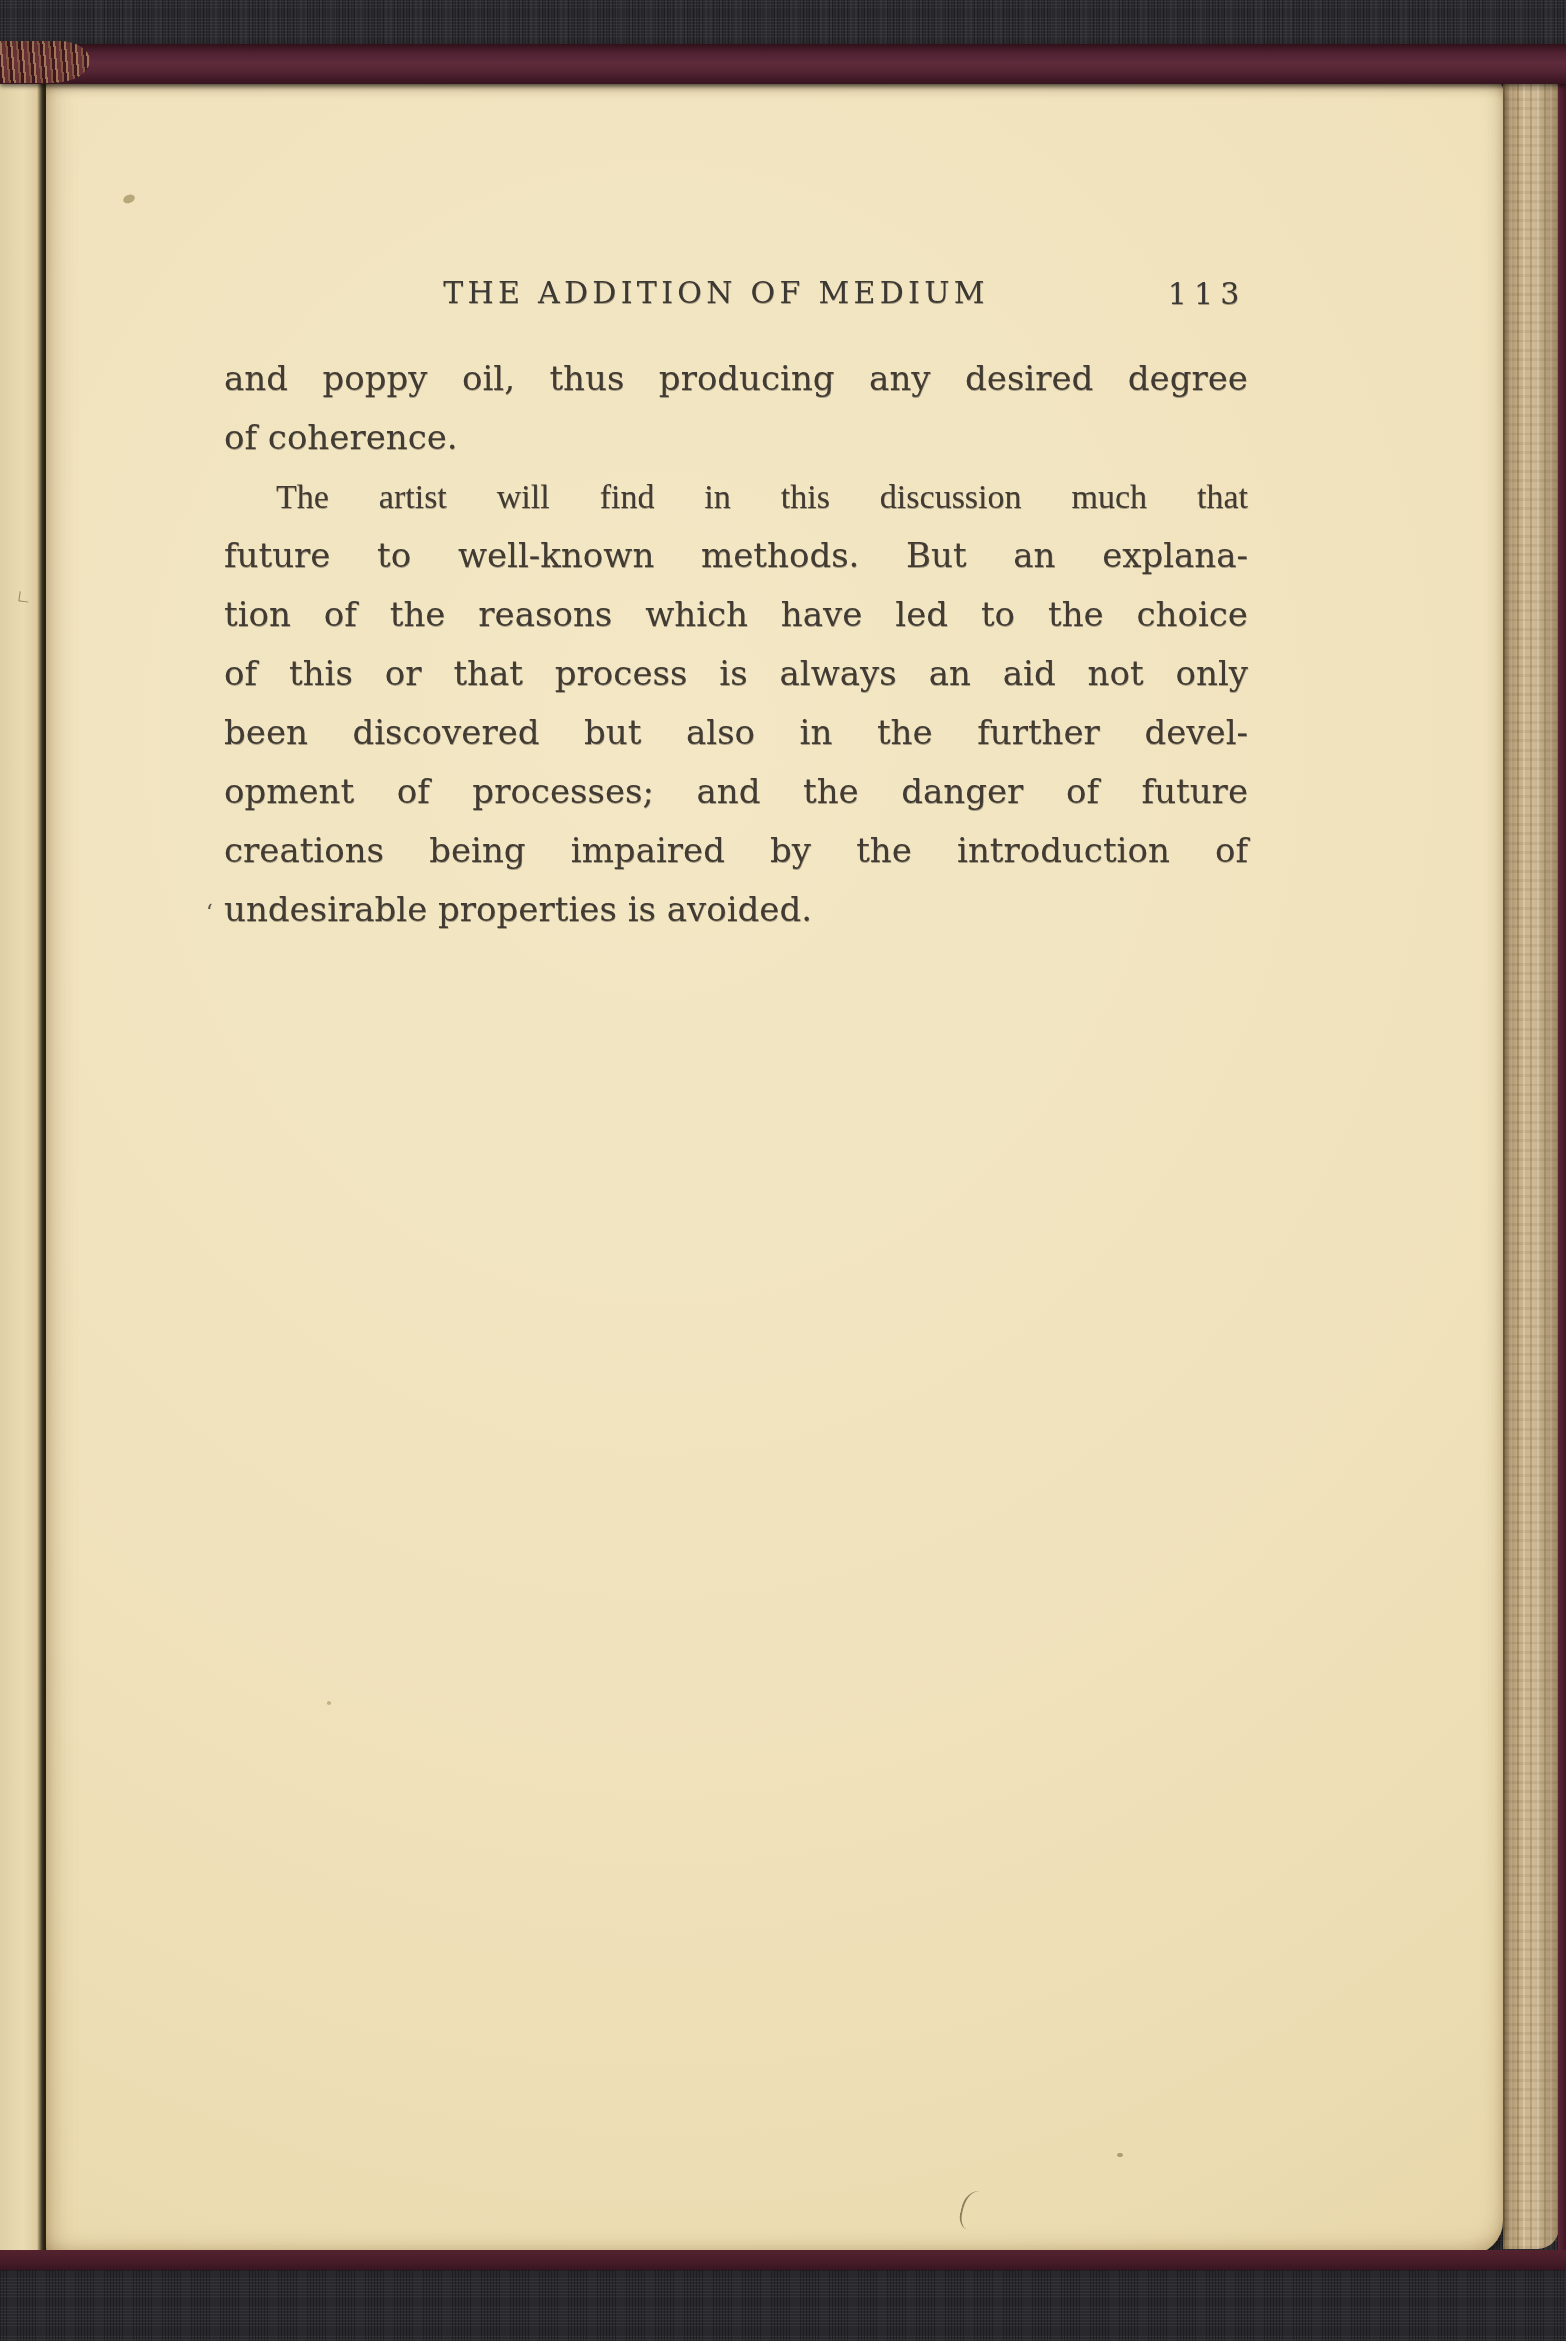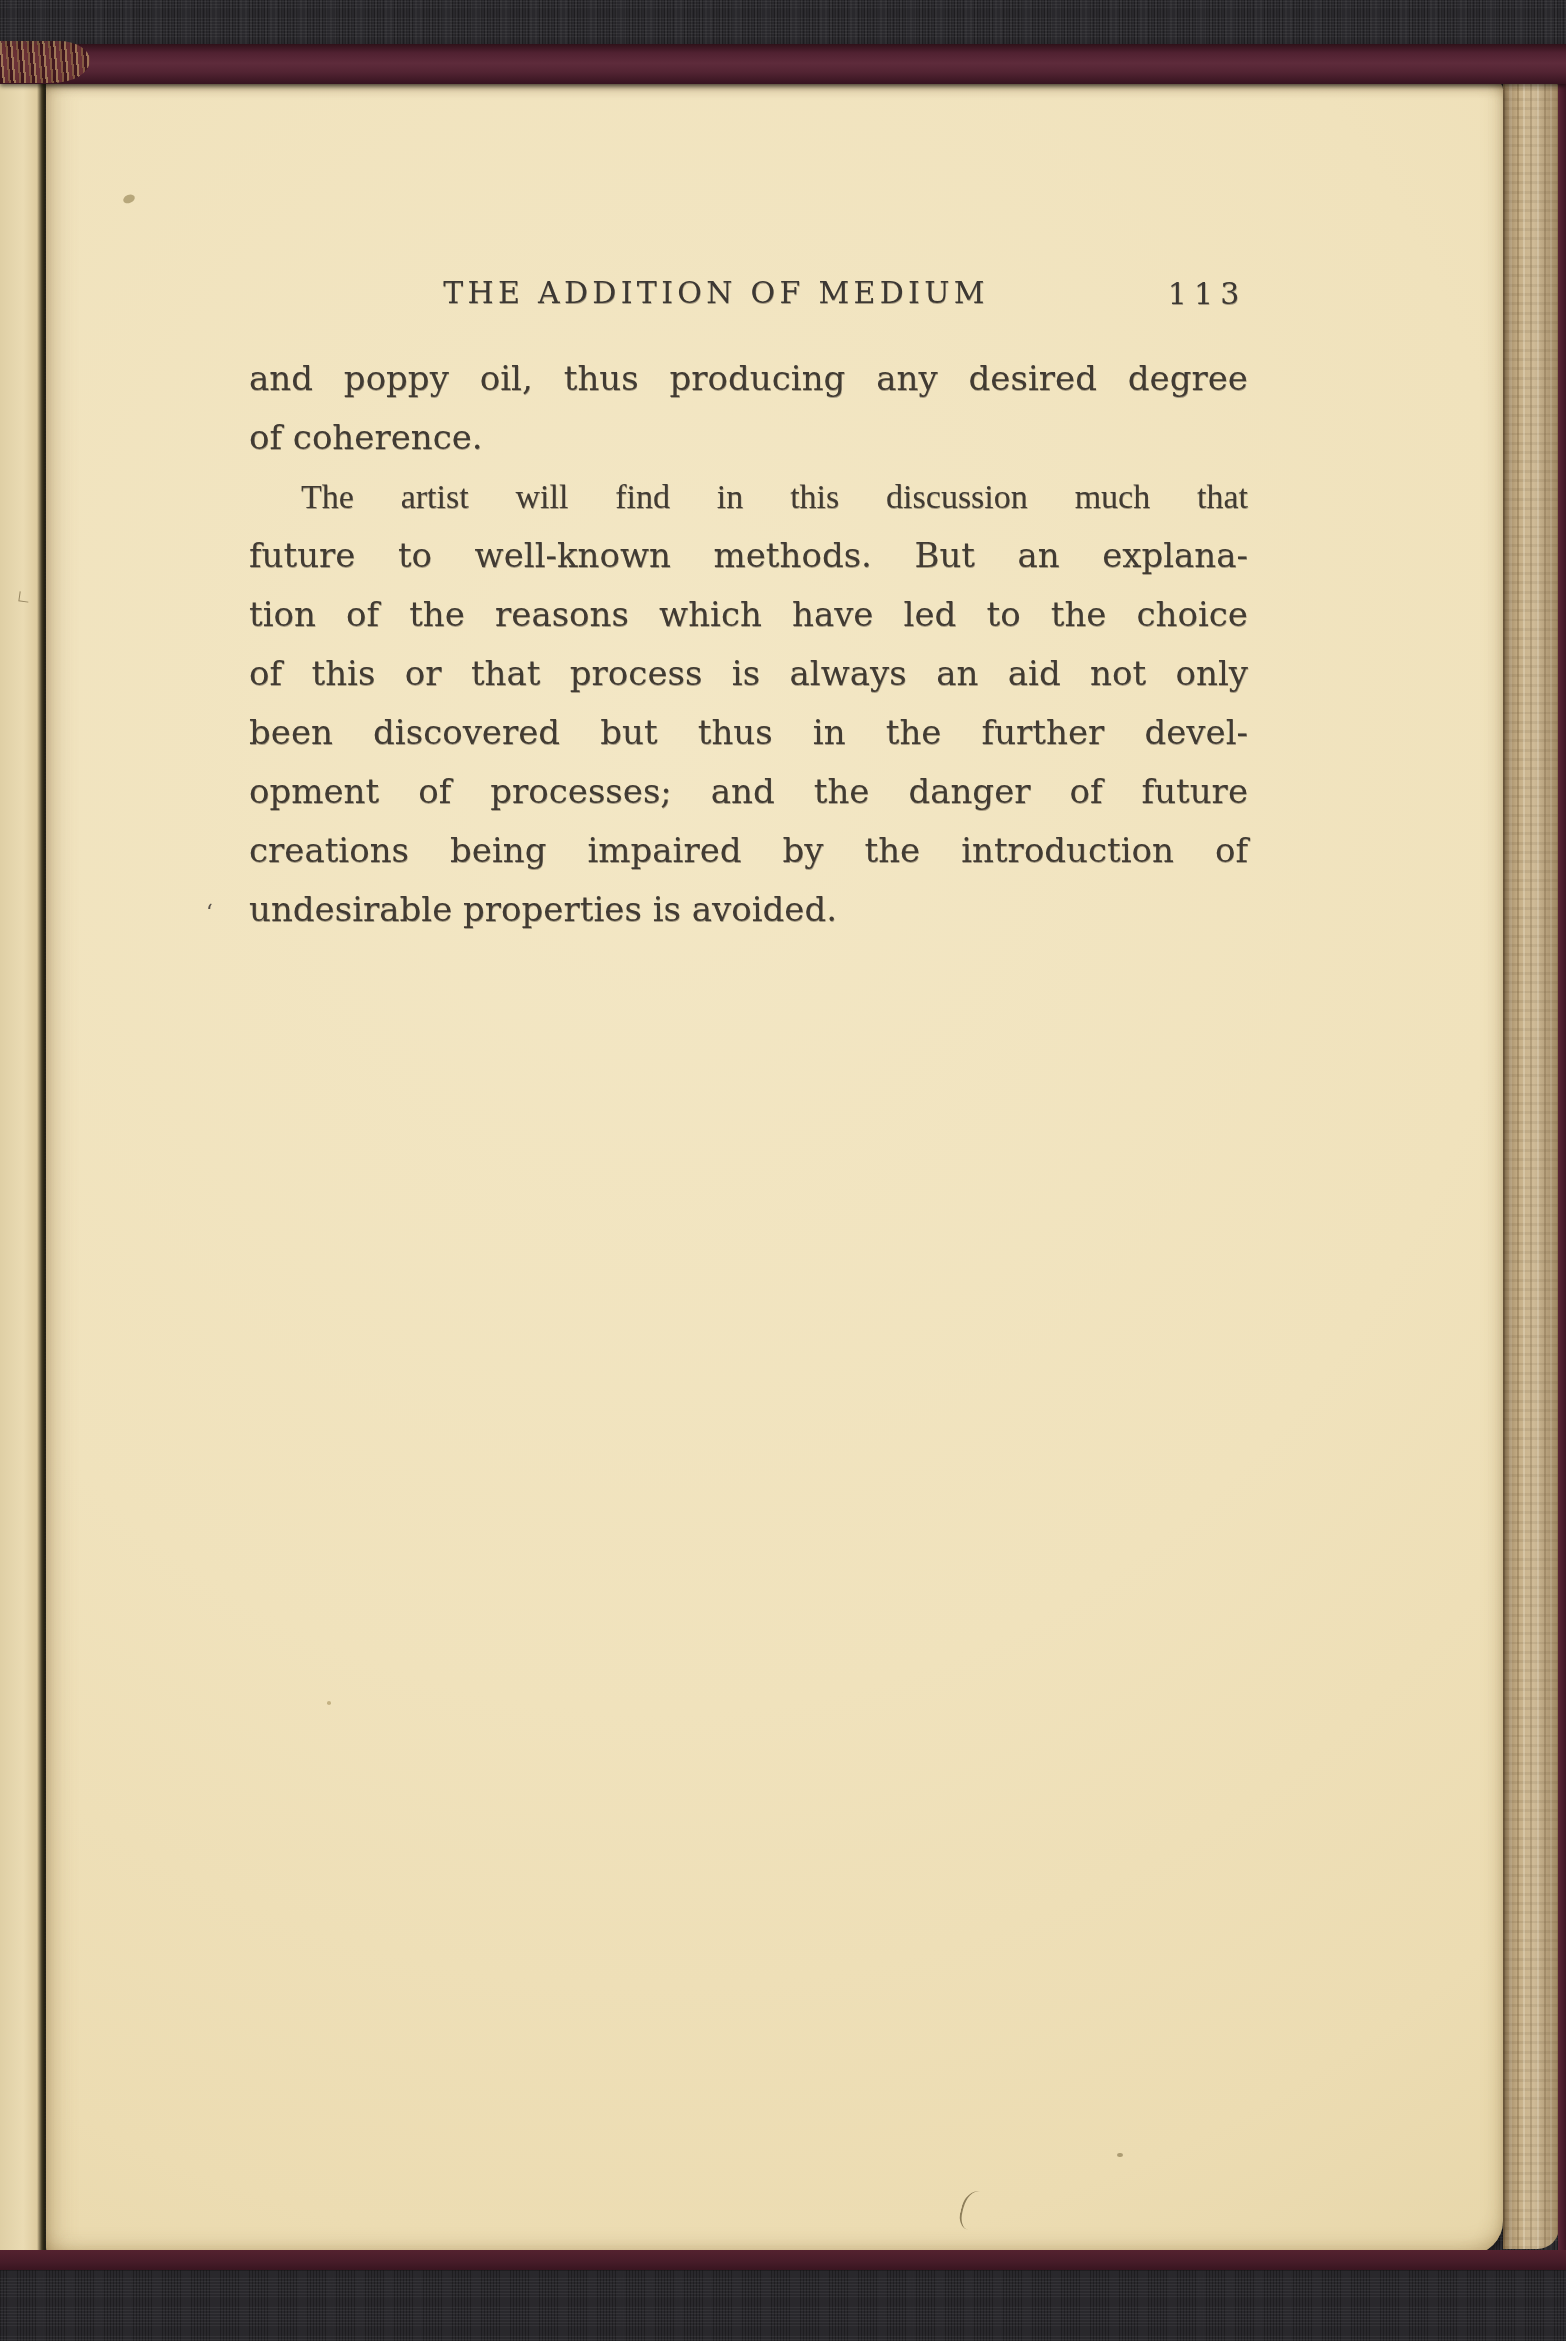--- a/index.html
+++ b/index.html
@@ -93,21 +93,21 @@
   }
   .head-title{display:block;text-align:center;position:relative;left:-20px;}
   .page-num{position:absolute;right:1.4px;top:1.4px;letter-spacing:7.2px;font-size:30px;}
   .body-text{
     position:absolute;left:178px;top:267px;width:1024px;
     font-size:34px;line-height:59px;
     color:var(--ink,#413b33);
     text-shadow:0.4px 0.6px 0.6px rgba(80,68,55,.45);
   }
   .para{margin:0;}
-  .line{height:59px;text-align:justify;text-align-last:justify;margin-left:25px;}
+  .line{height:59px;text-align:justify;text-align-last:justify;}
   .line.last{text-align-last:left;}
   .line.first{padding-left:52px;font-family:Liberation Serif, serif;}
   
   .stray-mark{
     position:absolute;left:160px;top:820px;
     font-size:21.5px;line-height:21.5px;color:#57504a;
   }
   .speck-1{position:absolute;left:77px;top:113px;width:11.5px;height:7.9px;
     background:#ad9c70;border-radius:50%;transform:rotate(-22deg);opacity:.85;}
   .speck-2{position:absolute;left:1071px;top:2071px;width:5.7px;height:4.3px;
@@ -147,21 +147,21 @@
     <div class="body-text">
         <div class="para">
           <div class="line">and poppy oil, thus producing any desired degree</div>
           <div class="line last">of coherence.</div>
         </div>
         <div class="para">
           <div class="line first">The artist will find in this discussion much that</div>
           <div class="line">future to well-known methods.  But an explana-</div>
           <div class="line">tion of the reasons which have led to the choice</div>
           <div class="line">of this or that process is always an aid not only</div>
-          <div class="line">been discovered but thus in the further devel-</div>
+          <div class="line">been discovered but also in the further devel-</div>
           <div class="line">opment of processes; and the danger of future</div>
           <div class="line">creations being impaired by the introduction of</div>
           <div class="line last">undesirable properties is avoided.</div>
         </div>
       </div>
 
     <div class="stray-mark">‘</div>
     <div class="speck-1"></div>
     <div class="speck-2"></div>
     <div class="speck-3"></div>

